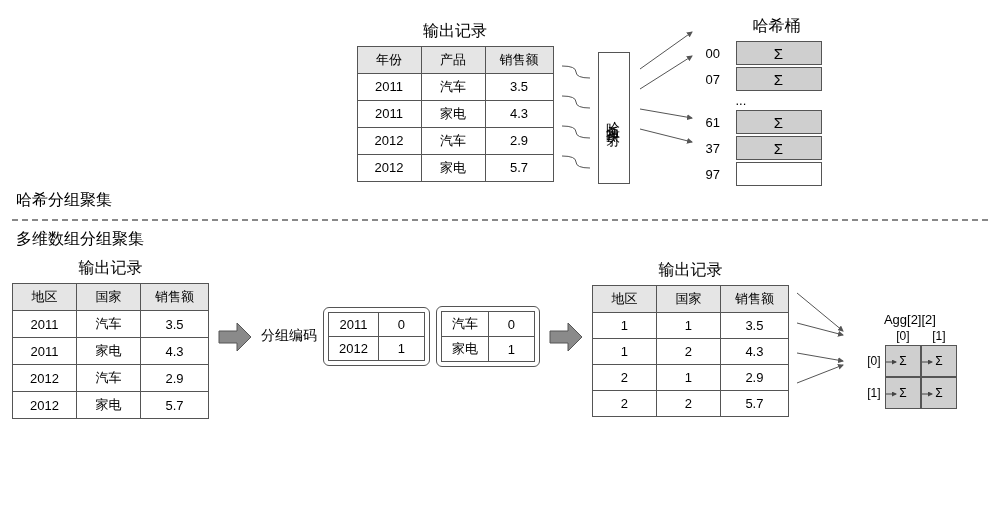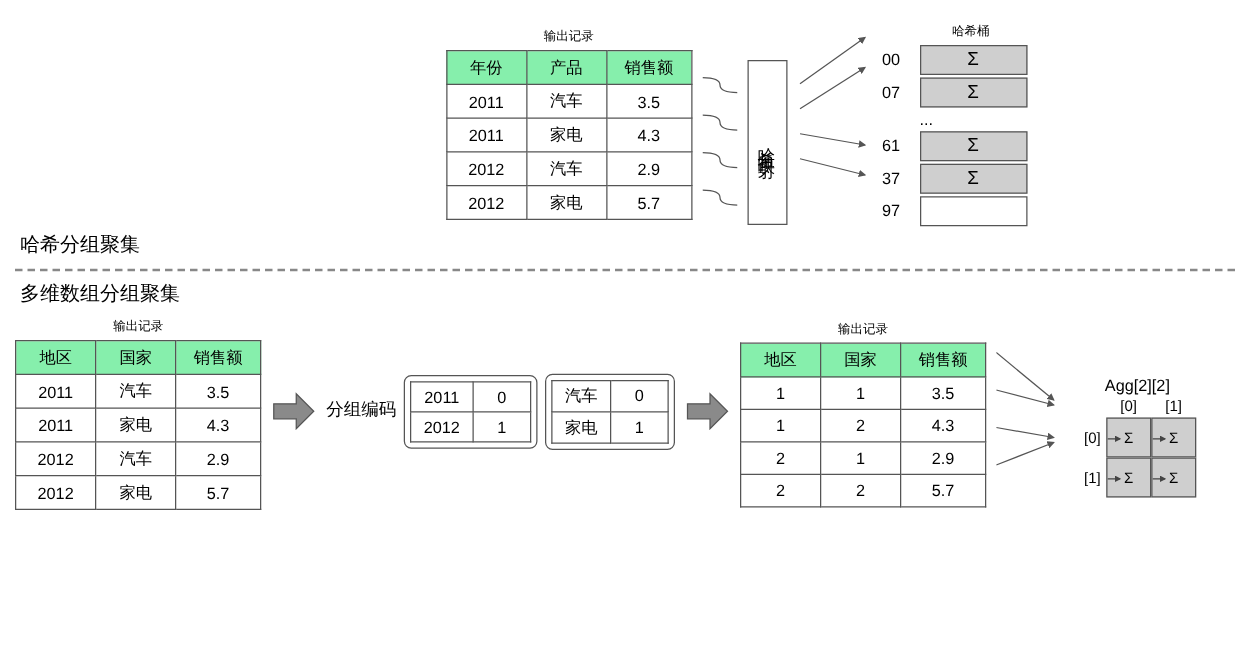--- a/index.html
+++ b/index.html
@@ -12,21 +12,21 @@
     background: #fff;
     width: 1000px;
   }
   .section-divider {
     border-top: 2px dashed #888;
     margin: 8px 0;
   }
   .title {
     text-align: center;
     margin: 4px 0;
-    font-size: 10px;
+    font-size: 16px;
   }
   .caption-left {
     font-size: 16px;
     margin: 4px 0 4px 4px;
   }
   .row {
     display: flex;
     align-items: center;
     gap: 8px;
   }
@@ -36,21 +36,21 @@
   }
   table.data th, table.data td {
     border: 1px solid #555;
     padding: 4px 14px;
     text-align: center;
     font-weight: normal;
     height: 26px;
     min-width: 64px;
   }
   table.data th {
-    background: #86efac;
+    background: #e5e5e5;
   }
   table.small td {
     padding: 3px 10px;
     min-width: 46px;
   }
   .spacer { flex: 0 0 auto; }
 
   .brackets {
     width: 28px;
     height: 132px;

